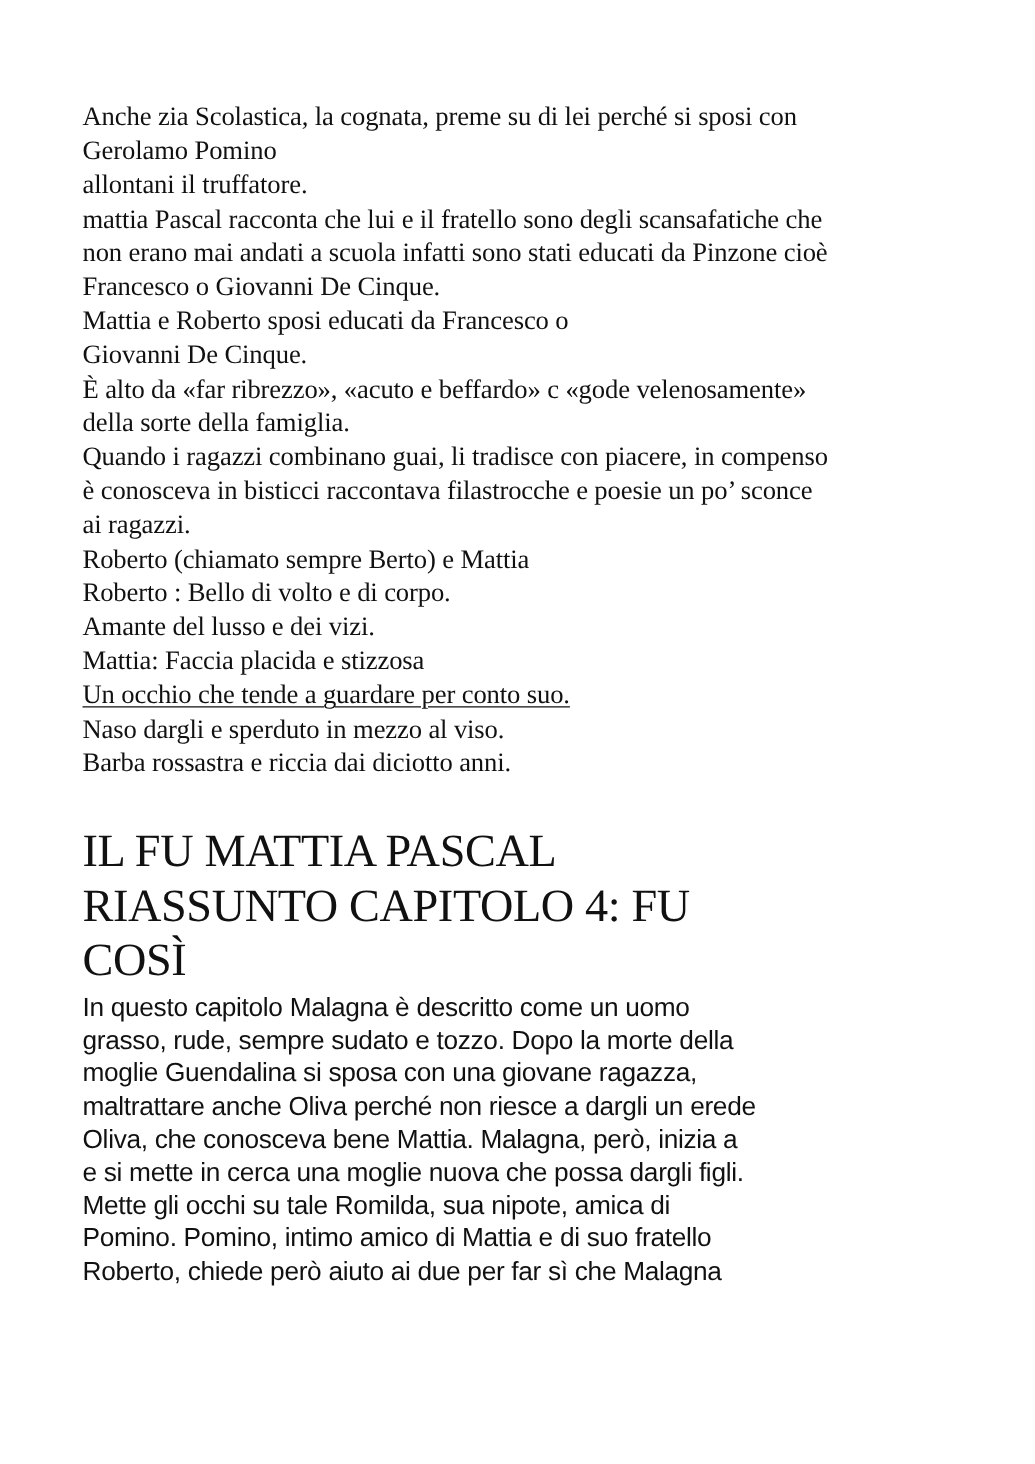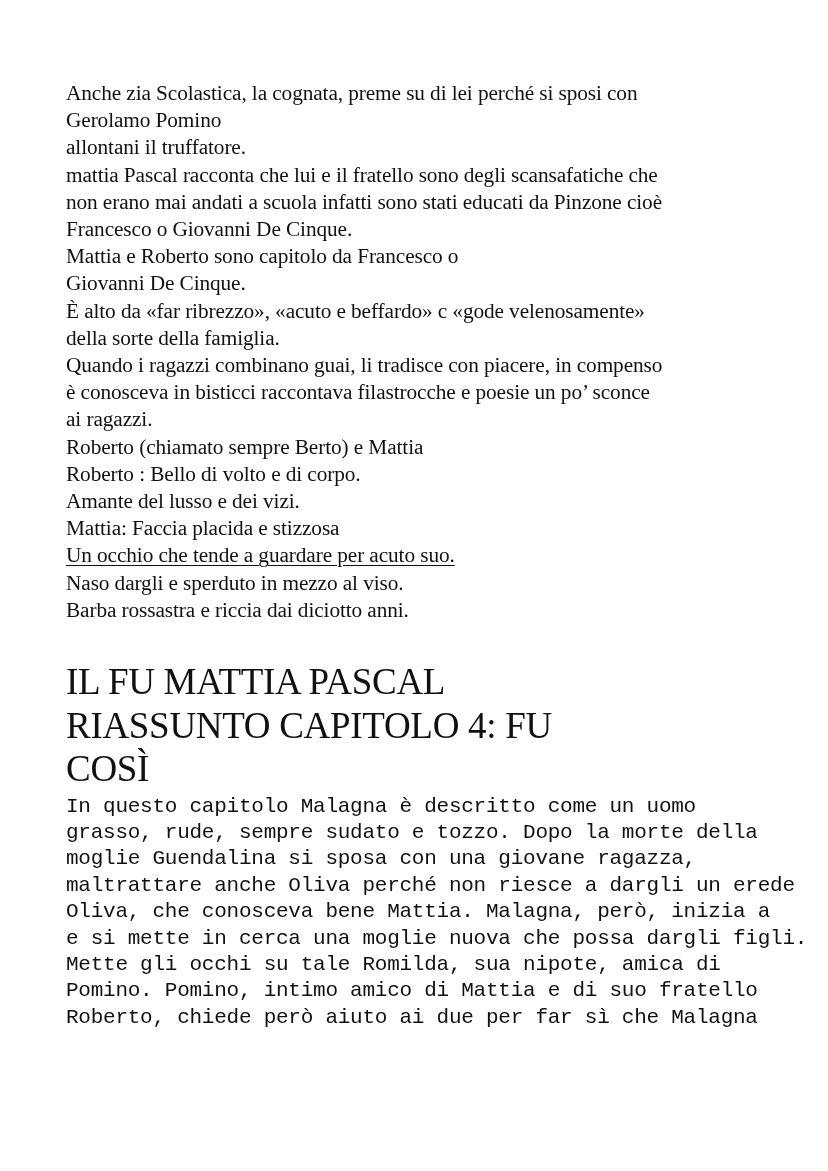--- a/index.html
+++ b/index.html
@@ -42,21 +42,21 @@
       font-weight: normal;
       margin: 36px 0 0 0;
       letter-spacing: -0.3px;
       color: #111;
     }
     .heading .line {
       display: block;
       white-space: nowrap;
     }
     .sans-block {
-      font-family: Liberation Mono, monospace;
+      font-family: Liberation Sans, sans-serif;
       font-size: 21px;
       line-height: 26.4px;
       margin-top: 3px;
       letter-spacing: -0.25px;
       color: #111;
     }
     .sans-block .line {
       display: block;
       white-space: nowrap;
     }
@@ -66,32 +66,32 @@
 
 <div class="page">
 
   <div class="serif-block">
     <span class="line">Anche zia Scolastica, la cognata, preme su di lei perché si sposi con</span>
     <span class="line">Gerolamo Pomino</span>
     <span class="line">allontani il truffatore.</span>
     <span class="line">mattia Pascal racconta che lui e il fratello sono degli scansafatiche che</span>
     <span class="line">non erano mai andati a scuola infatti sono stati educati da Pinzone cioè</span>
     <span class="line">Francesco o Giovanni De Cinque.</span>
-    <span class="line">Mattia e Roberto sono capitolo da Francesco o</span>
+    <span class="line">Mattia e Roberto sposi educati da Francesco o</span>
     <span class="line">Giovanni De Cinque.</span>
     <span class="line">È alto da «far ribrezzo», «acuto e beffardo» c «gode velenosamente»</span>
     <span class="line">della sorte della famiglia.</span>
     <span class="line">Quando i ragazzi combinano guai, li tradisce con piacere, in compenso</span>
     <span class="line">è conosceva in bisticci raccontava filastrocche e poesie un po’ sconce</span>
     <span class="line">ai ragazzi.</span>
     <span class="line">Roberto (chiamato sempre Berto) e Mattia</span>
     <span class="line">Roberto : Bello di volto e di corpo.</span>
     <span class="line">Amante del lusso e dei vizi.</span>
     <span class="line">Mattia: Faccia placida e stizzosa</span>
-    <span class="line"><span class="underlined">Un occhio che tende a guardare per acuto suo.</span></span>
+    <span class="line"><span class="underlined">Un occhio che tende a guardare per conto suo.</span></span>
     <span class="line">Naso dargli e sperduto in mezzo al viso.</span>
     <span class="line">Barba rossastra e riccia dai diciotto anni.</span>
   </div>
 
   <h1 class="heading">
     <span class="line">IL FU MATTIA PASCAL</span>
     <span class="line">RIASSUNTO CAPITOLO 4: FU</span>
     <span class="line">COSÌ</span>
   </h1>
 

